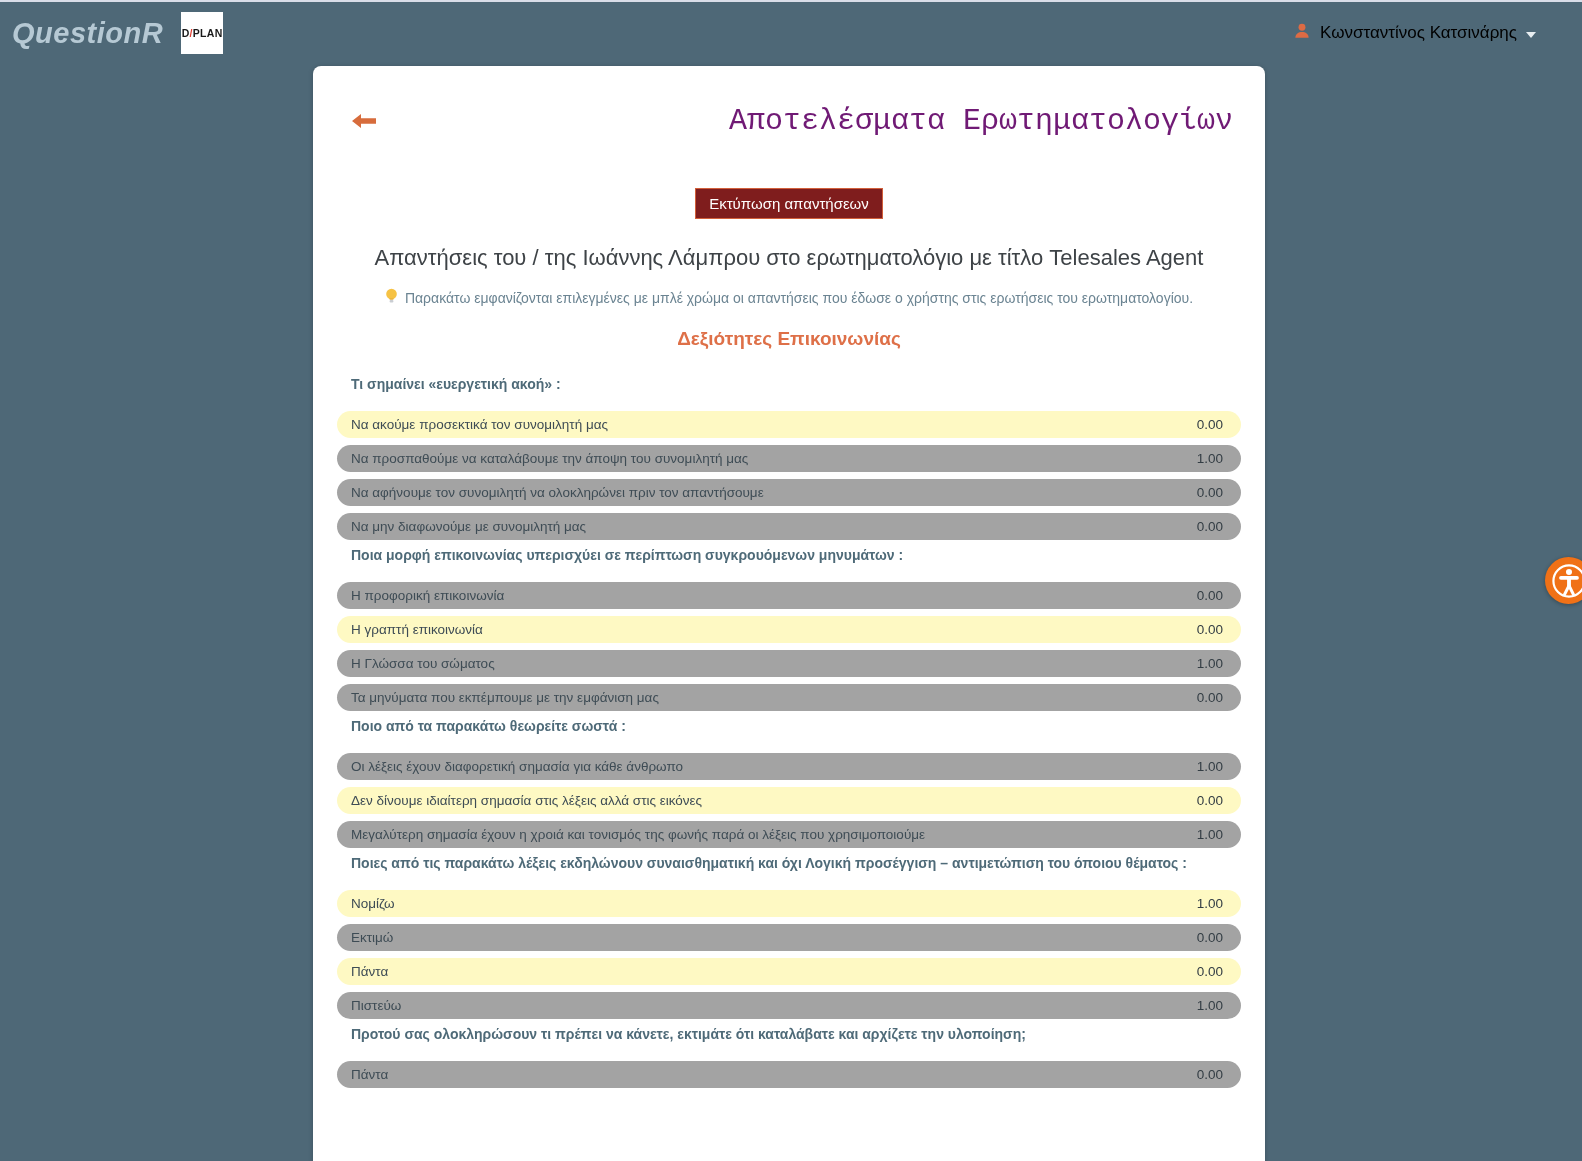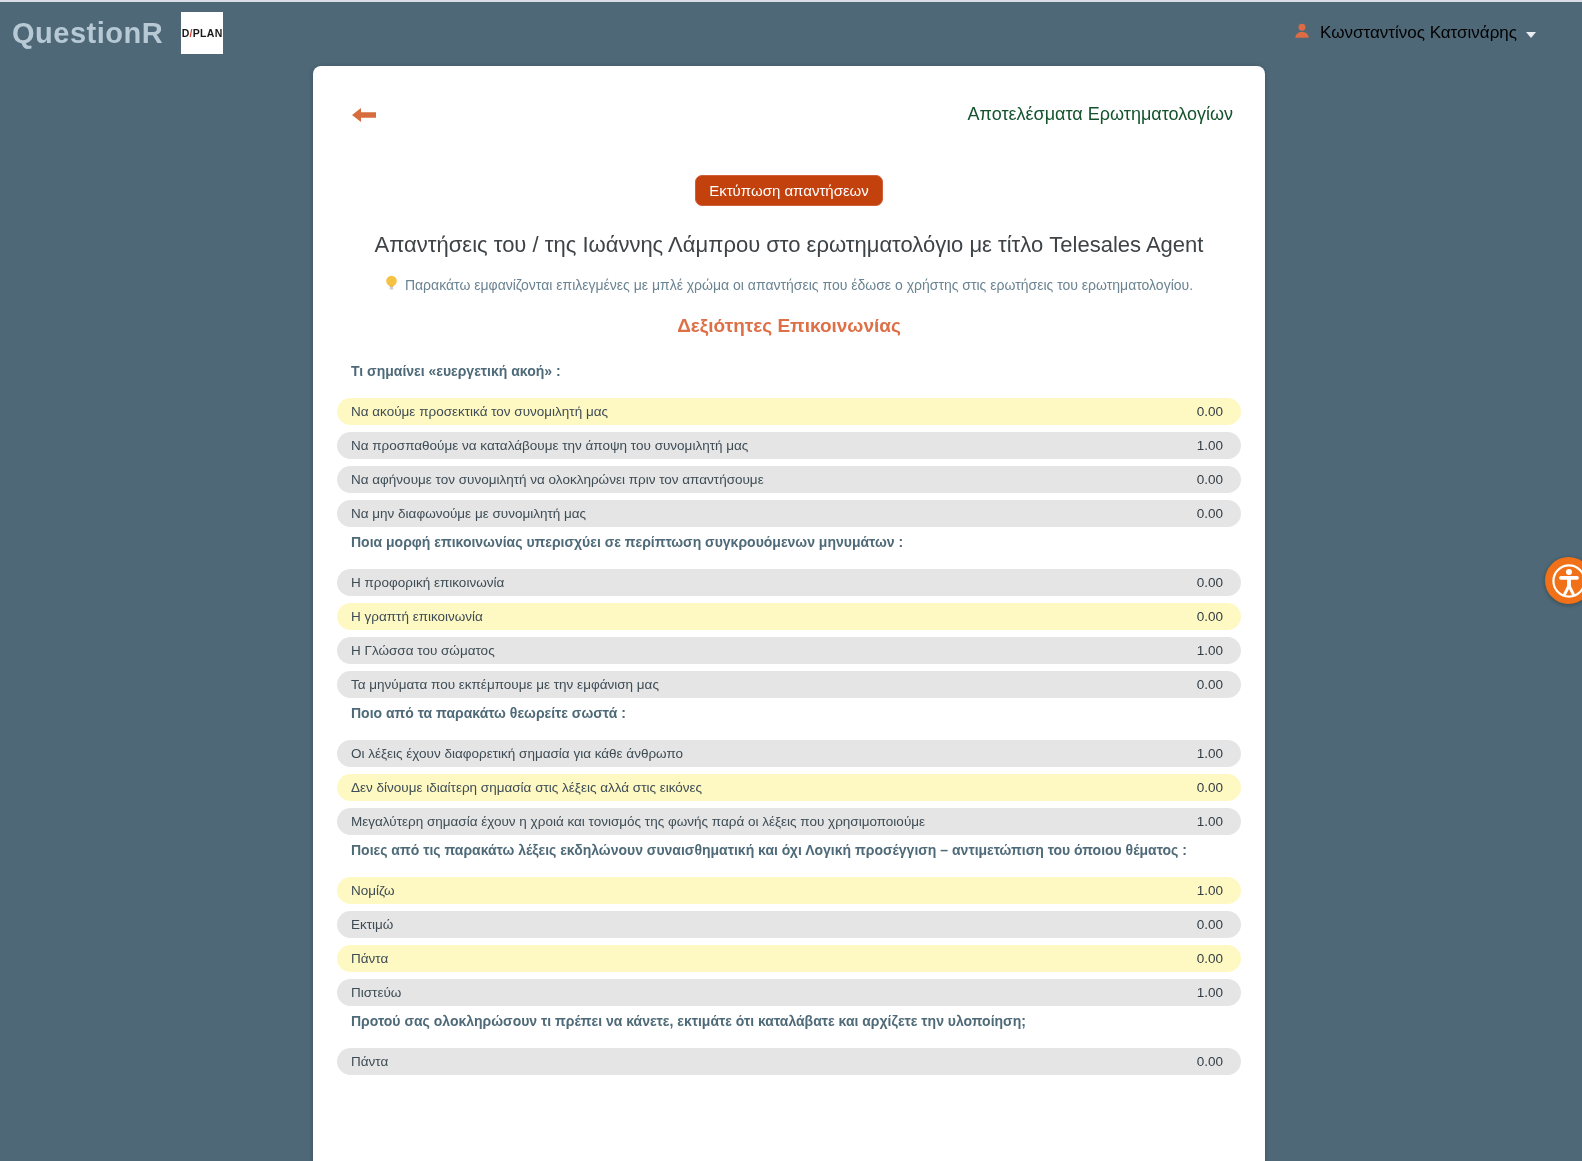--- a/index.html
+++ b/index.html
@@ -10,21 +10,21 @@
   }
   .top-strip { height:2px; background:#d9dde8; width:100%; }
 
   
   .app-header {
     height:62px; display:flex; align-items:center;
     justify-content:space-between; padding:0 46px 0 12px;
   }
   .brand-wrap { display:flex; align-items:center; cursor:pointer; }
   .brand {
-    color:#b6c9d4; font-size:29px; font-weight:700; letter-spacing:.5px;
+    color:#b6c9d4; font-size:29px; font-weight:700; letter-spacing:.5px;font-style:italic;
   }
   .dplan-logo {
     width:42px; height:42px; background:#ffffff; margin-left:18px;
     display:flex; align-items:center; justify-content:center;
     font-size:10.5px; font-weight:700; color:#1a1a1a; letter-spacing:.3px;
   }
   .dplan-logo .slash { color:#e03a2f; }
   .user-menu { display:flex; align-items:center; cursor:pointer; }
   .user-name { color:#000000; font-size:17px; margin-left:9px; }
   .caret {
@@ -37,26 +37,26 @@
   .card {
     position:absolute; left:313px; top:66px; width:952px; height:1210px;
     background:#ffffff; border-radius:8px; box-sizing:border-box;
     padding:22px 24px; box-shadow:0 1px 5px rgba(0,0,0,.22);
   }
   .card-head {
     display:flex; justify-content:space-between; align-items:center;
     margin:16px 8px 0 14px;
   }
   .back-btn { cursor:pointer; display:inline-flex; }
-  .page-title { color:#14532d; font-size:18px; font-weight:400; }
+  .page-title { color:#701a75; font-size:30px; font-weight:400;font-family:Liberation Mono, monospace; }
 
   .print-wrap { text-align:center; margin-top:50px; }
   .print-btn {
-    background:#c2410c; border:1px solid #d25f3a; color:#ffffff;
-    font-size:15px; padding:6px 13px; border-radius:7px; cursor:pointer;
+    background:#7f1d1d; border:1px solid #d25f3a; color:#ffffff;
+    font-size:15px; padding:6px 13px; border-radius:0; cursor:pointer;
     font-family:inherit;
   }
 
   .result-heading {
     margin-top:26px; text-align:center; font-size:22px; color:#3e4347;
     font-weight:400;
   }
   .info-note {
     margin-top:17px; text-align:center; font-size:14px; color:#6b8492;
     display:flex; align-items:center; justify-content:center; gap:7px;
@@ -70,21 +70,21 @@
   .questions { margin-top:26px; }
   .question { }
   .question:first-child { margin-top:0; }
   .q-text {
     font-size:14px; font-weight:700; color:#4e6a78;
     margin:0 0 19px 14px;
   }
   .answer-row {
     height:27px; border-radius:14px; display:flex; align-items:center;
     justify-content:space-between; padding:0 18px 0 14px; margin-bottom:7px;
-    font-size:13.5px; background:#e5e5e5;
+    font-size:13.5px; background:#a3a3a3;
   }
   .answer-row.selected { background:#fef9c3; }
   .a-label { color:#3e4c55; }
   .a-value { color:#333d44; }
 
   
   .a11y-btn {
     position:absolute; left:1545px; top:557px; width:47px; height:47px;
     border-radius:50%; background:#f07117; display:flex; align-items:center;
     justify-content:center; cursor:pointer; box-shadow:0 1px 4px rgba(0,0,0,.3);

